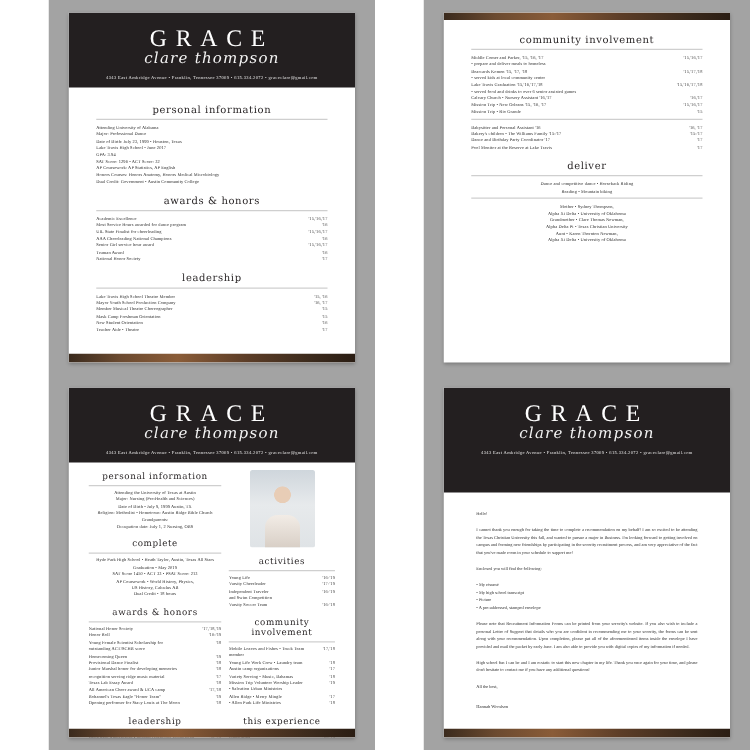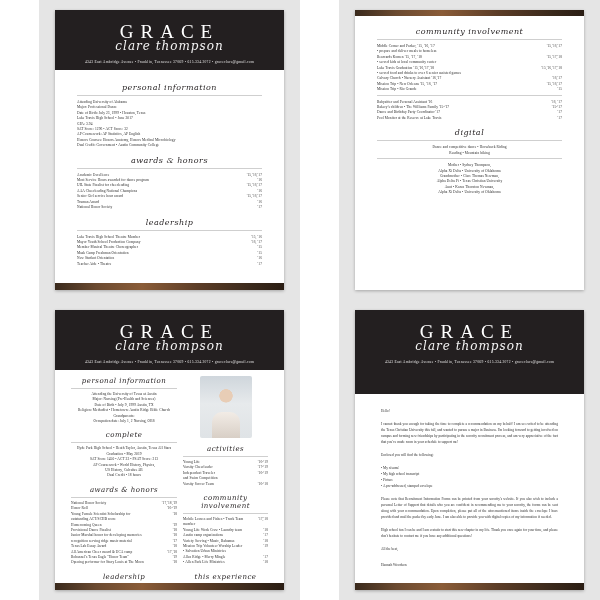--- a/index.html
+++ b/index.html
@@ -12,21 +12,21 @@
   .sheet-grid{
     position:relative;
     width:600px;height:600px;
     display:grid;
     grid-template-columns:1fr 1fr;
     grid-template-rows:1fr 1fr;
     background:#ffffff;
   }
   .page{
     position:relative;
-    background:#e5e5e5;
+    background:#a3a3a3;
     overflow:hidden;
     margin-left:39px;
   }
   .paper{
     position:absolute;
     left:16px;right:16px;top:10px;bottom:10px;
     background:#ffffff;
     box-shadow:0 1px 3px rgba(0,0,0,.28);
     overflow:hidden;
   }
@@ -57,21 +57,20 @@
   }
   .brand .contact{
     font-size:3.6px;
     letter-spacing:.3px;
     margin-top:7px;
     padding-bottom:6px;
     opacity:.9;
   }
   .script{
     font-family:"DejaVu Serif", serif;
-    font-style:italic;
     text-align:center;
     font-size:8px;
     letter-spacing:.5px;
     margin:7px 0 3px 0;
     color:#231f20;
   }
   .script.small{font-size:7px;}
   .line{
     height:1px;background:#cfcfcf;margin:2px 22px 4px 22px;
   }
@@ -313,21 +312,21 @@
         <div class="row">
             <span class="l">Dance and Birthday Party Coordinator '17</span>
             <span class="r">'17</span>
           </div>
         <div class="row">
             <span class="l">Pool Monitor at the Reserve at Lake Travis</span>
             <span class="r">'17</span>
           </div>
       </div>
 
-      <div class="script">digital</div>
+      <div class="script">deliver</div>
       <div class="line"></div>
       <div class="rows" style="text-align:center">
         <div class="row" style="justify-content:center">
             <span class="l" style="flex:none;text-align:center;padding:0">Dance and competitive dance • Horseback Riding</span>
           </div>
         <div class="row" style="justify-content:center">
             <span class="l" style="flex:none;text-align:center;padding:0">Reading • Mountain biking</span>
           </div>
       </div>
 

